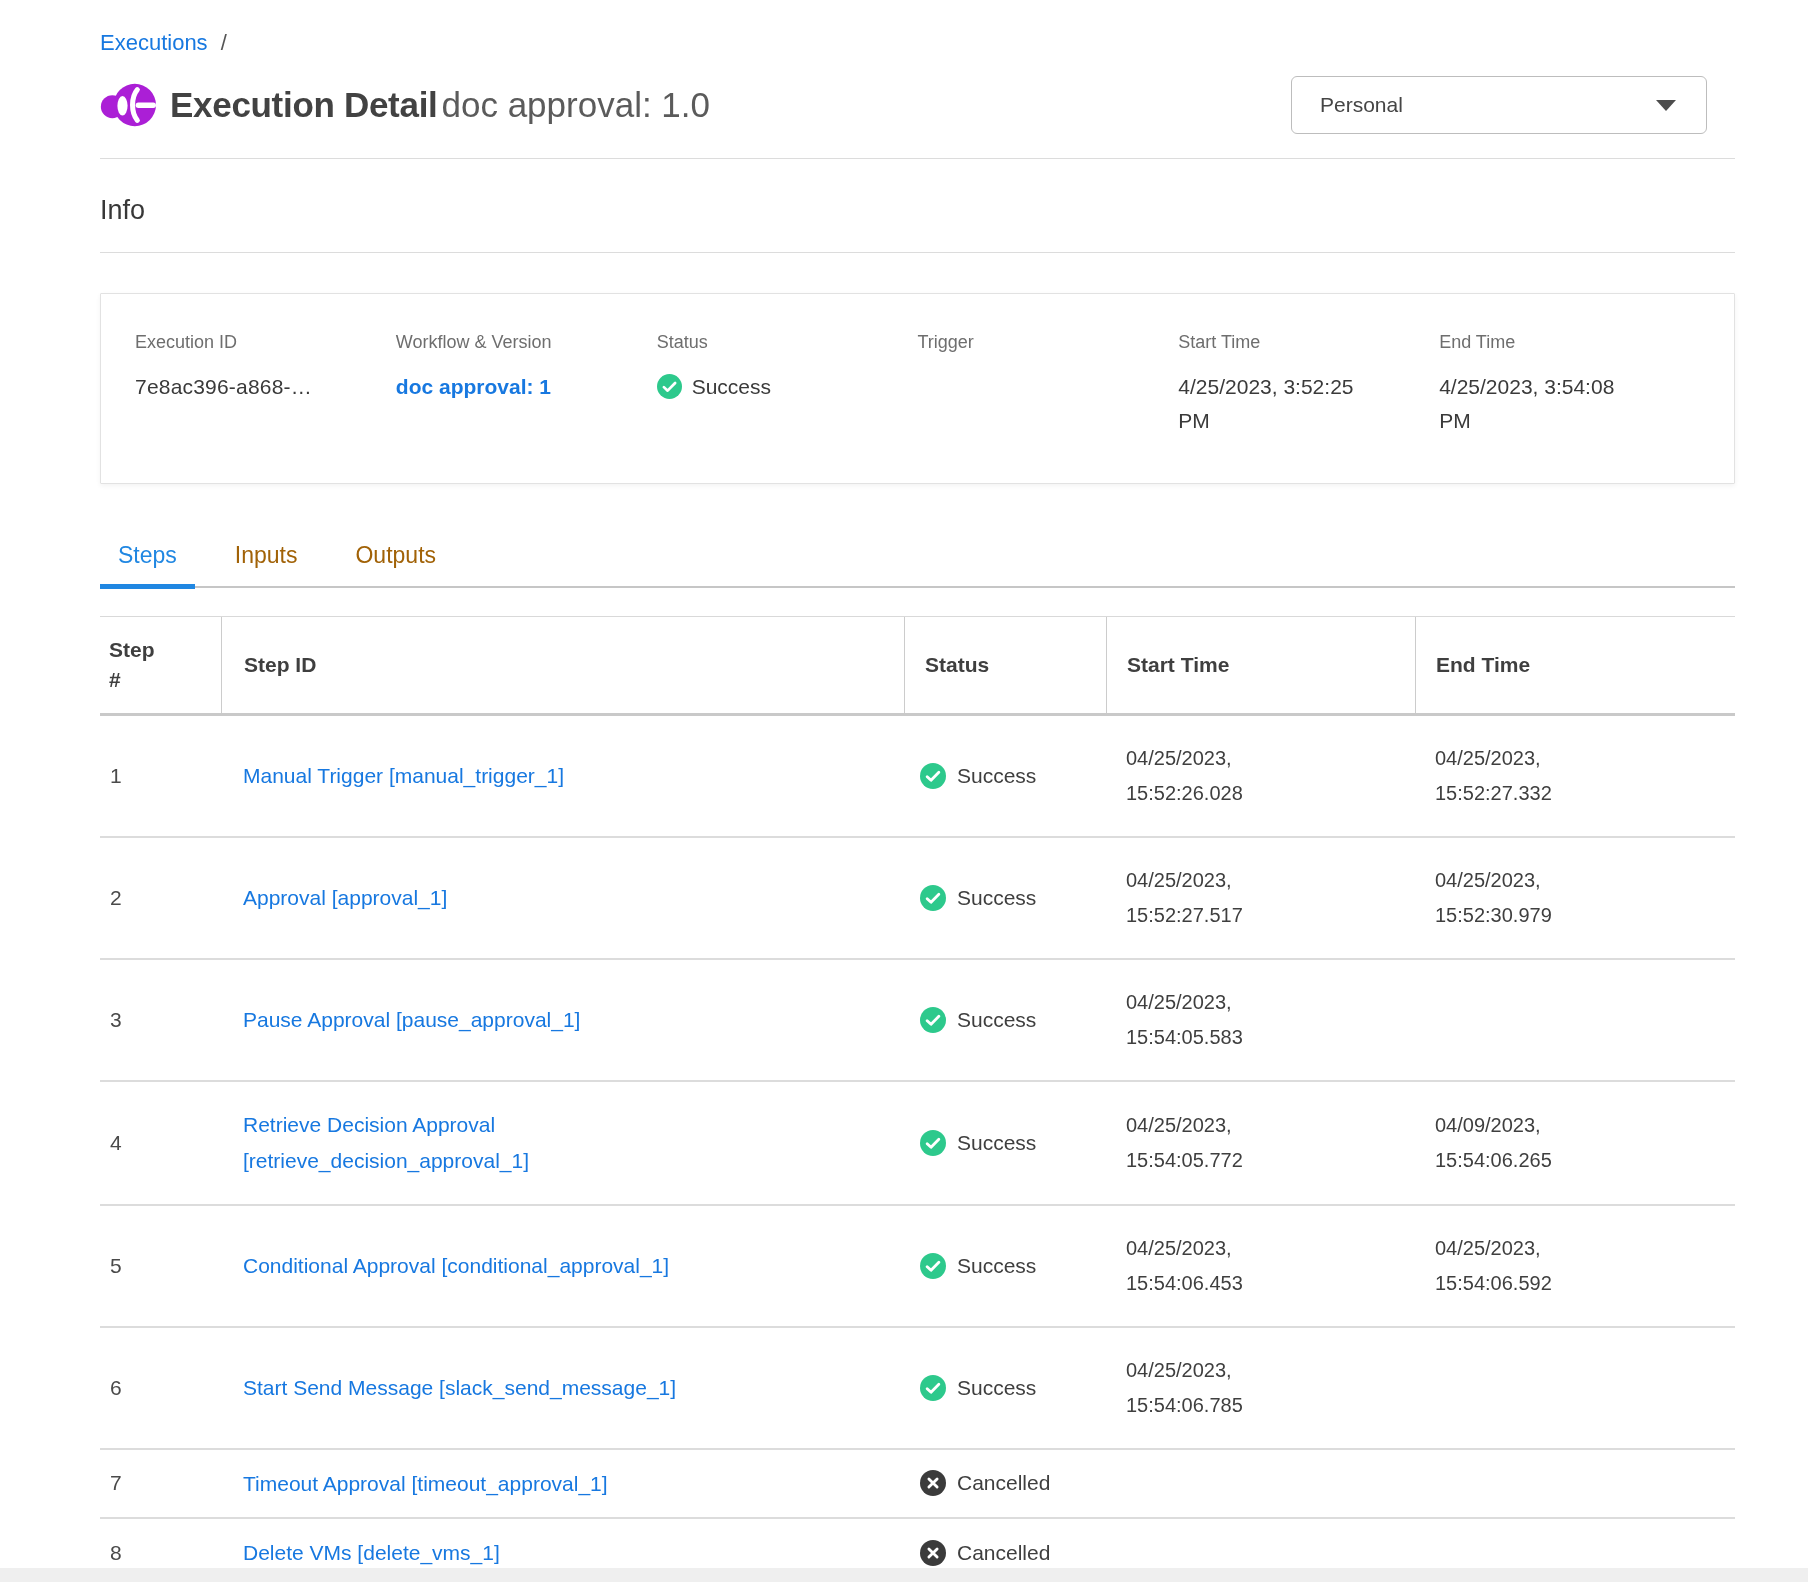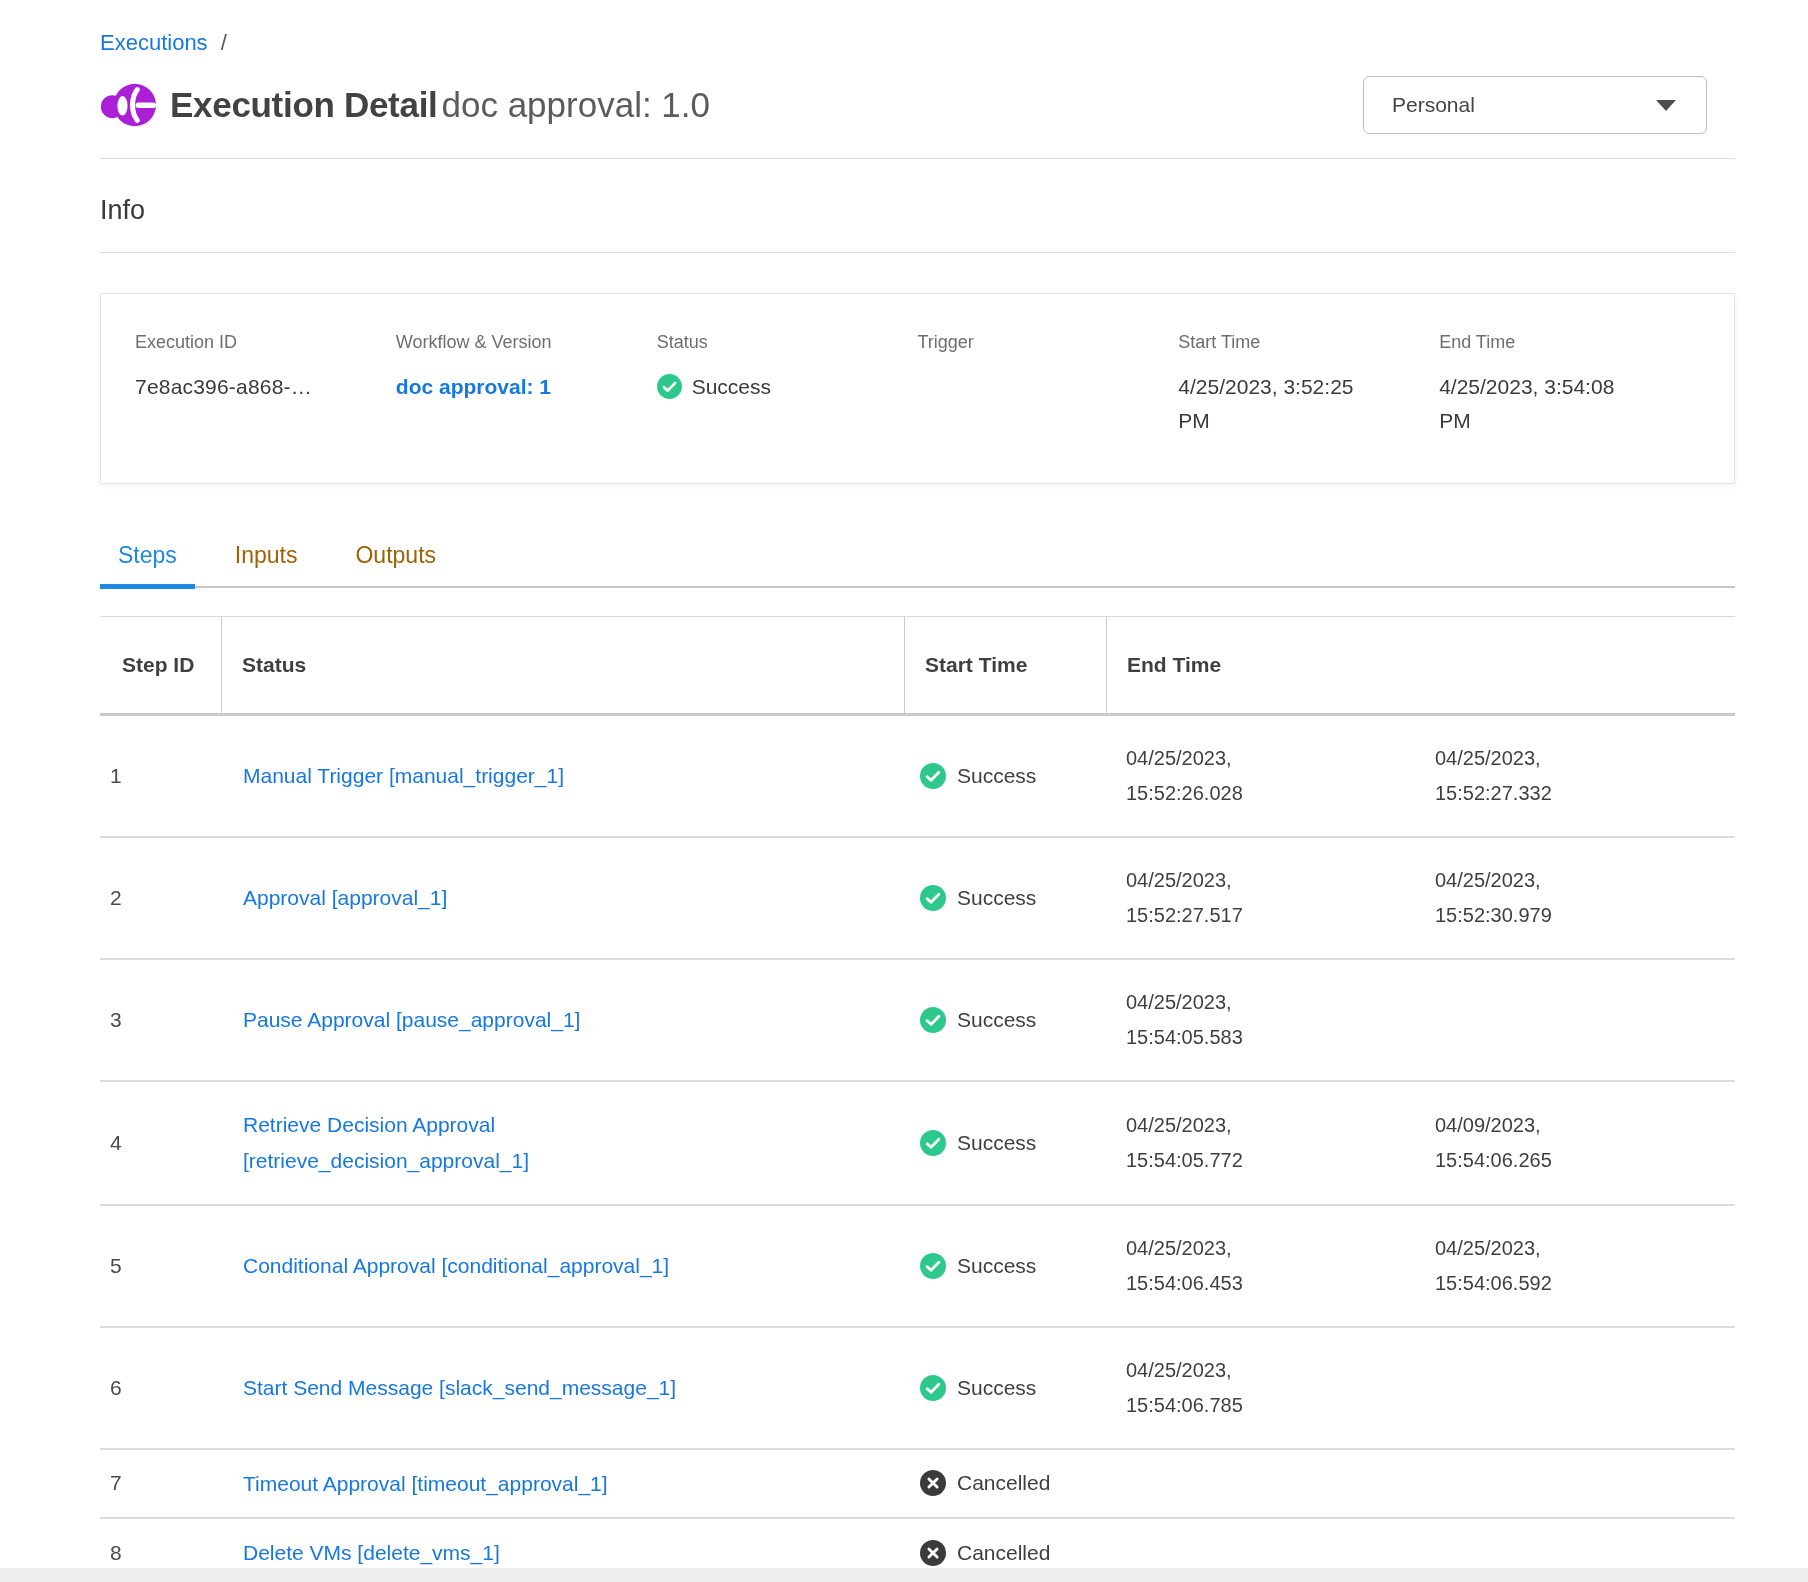--- a/index.html
+++ b/index.html
@@ -19,21 +19,21 @@
   .breadcrumb a { color:#1778e0; text-decoration:none; cursor:pointer; }
   .breadcrumb .sep { color:#555; margin-left:13px; }
 
   
   .header-row { display:flex; align-items:center; margin-top:20px; }
   .brand-icon { width:56px; height:50px; margin-right:14px; flex:0 0 auto; }
   .page-title { font-size:35px; font-weight:700; color:#424242; letter-spacing:-0.3px; }
   .page-subtitle { font-size:35px; font-weight:400; color:#5b5b5b; margin-left:4px; }
   .workspace-select {
     margin-left:auto; margin-right:28px;
-    width:344px; height:58px;
+    width:416px; height:58px;
     border:1.5px solid #bdbdbd; border-radius:6px;
     display:flex; align-items:center;
     padding:0 30px 0 28px;
     font-size:21px; color:#454545;
     cursor:pointer; background:#fff;
   }
   .caret-down { margin-left:auto; width:0; height:0;
     border-left:10px solid transparent; border-right:10px solid transparent;
     border-top:11px solid #4d4d4d; }
 
@@ -151,20 +151,21 @@
   </div>
 
   <div class="tabs">
     <div class="tab active">Steps</div>
     <div class="tab">Inputs</div>
     <div class="tab">Outputs</div>
   </div>
 
   <div class="steps-table">
     <div class="thead">
+      <div class="th th-num">Step #</div>
       <div class="th th-id">Step ID</div>
       <div class="th">Status</div>
       <div class="th">Start Time</div>
       <div class="th">End Time</div>
     </div>
 
     <div class="tr">
       <div class="td-num">1</div>
       <div class="td-id"><a class="step-link">Manual Trigger [manual_trigger_1]</a></div>
       <div class="td-status">

